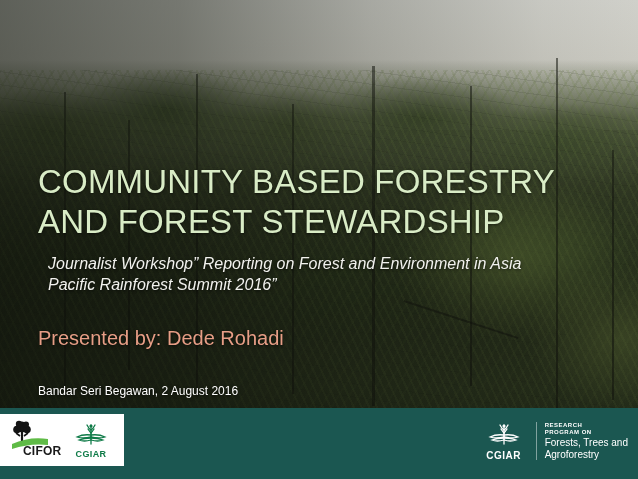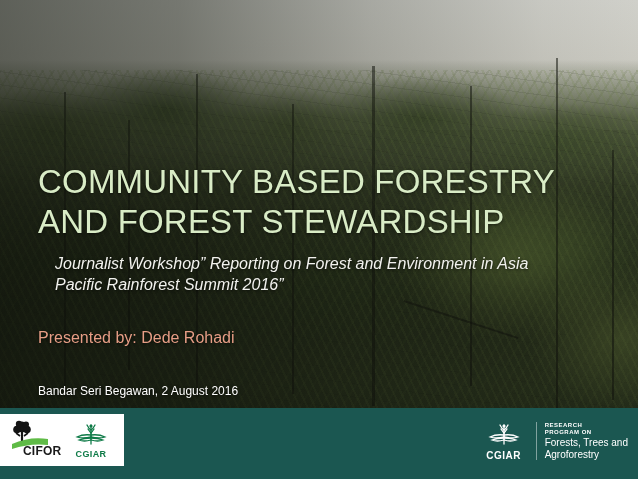--- a/index.html
+++ b/index.html
@@ -129,28 +129,28 @@
     margin: 0;
   }
   .slide-subtitle {
     color: #f2f2ee;
     font-size: 16px;
     line-height: 21px;
     font-style: italic;
     font-weight: 400;
     white-space: pre-line;
     text-shadow: 0 1px 3px rgba(0,0,0,0.6);
-    margin: 11px 0 0 17px;
+    margin: 11px 0 0 10px;
   }
   .presenter {
     position: absolute;
     left: 38px;
     top: 328px;
     color: #e79e86;
-    font-size: 16px;
+    font-size: 20px;
     line-height: 20px;
     text-shadow: 0 1px 3px rgba(0,0,0,0.6);
   }
   .venue {
     position: absolute;
     left: 38px;
     top: 381px;
     color: #ffffff;
     font-size: 12px;
     line-height: 20px;

